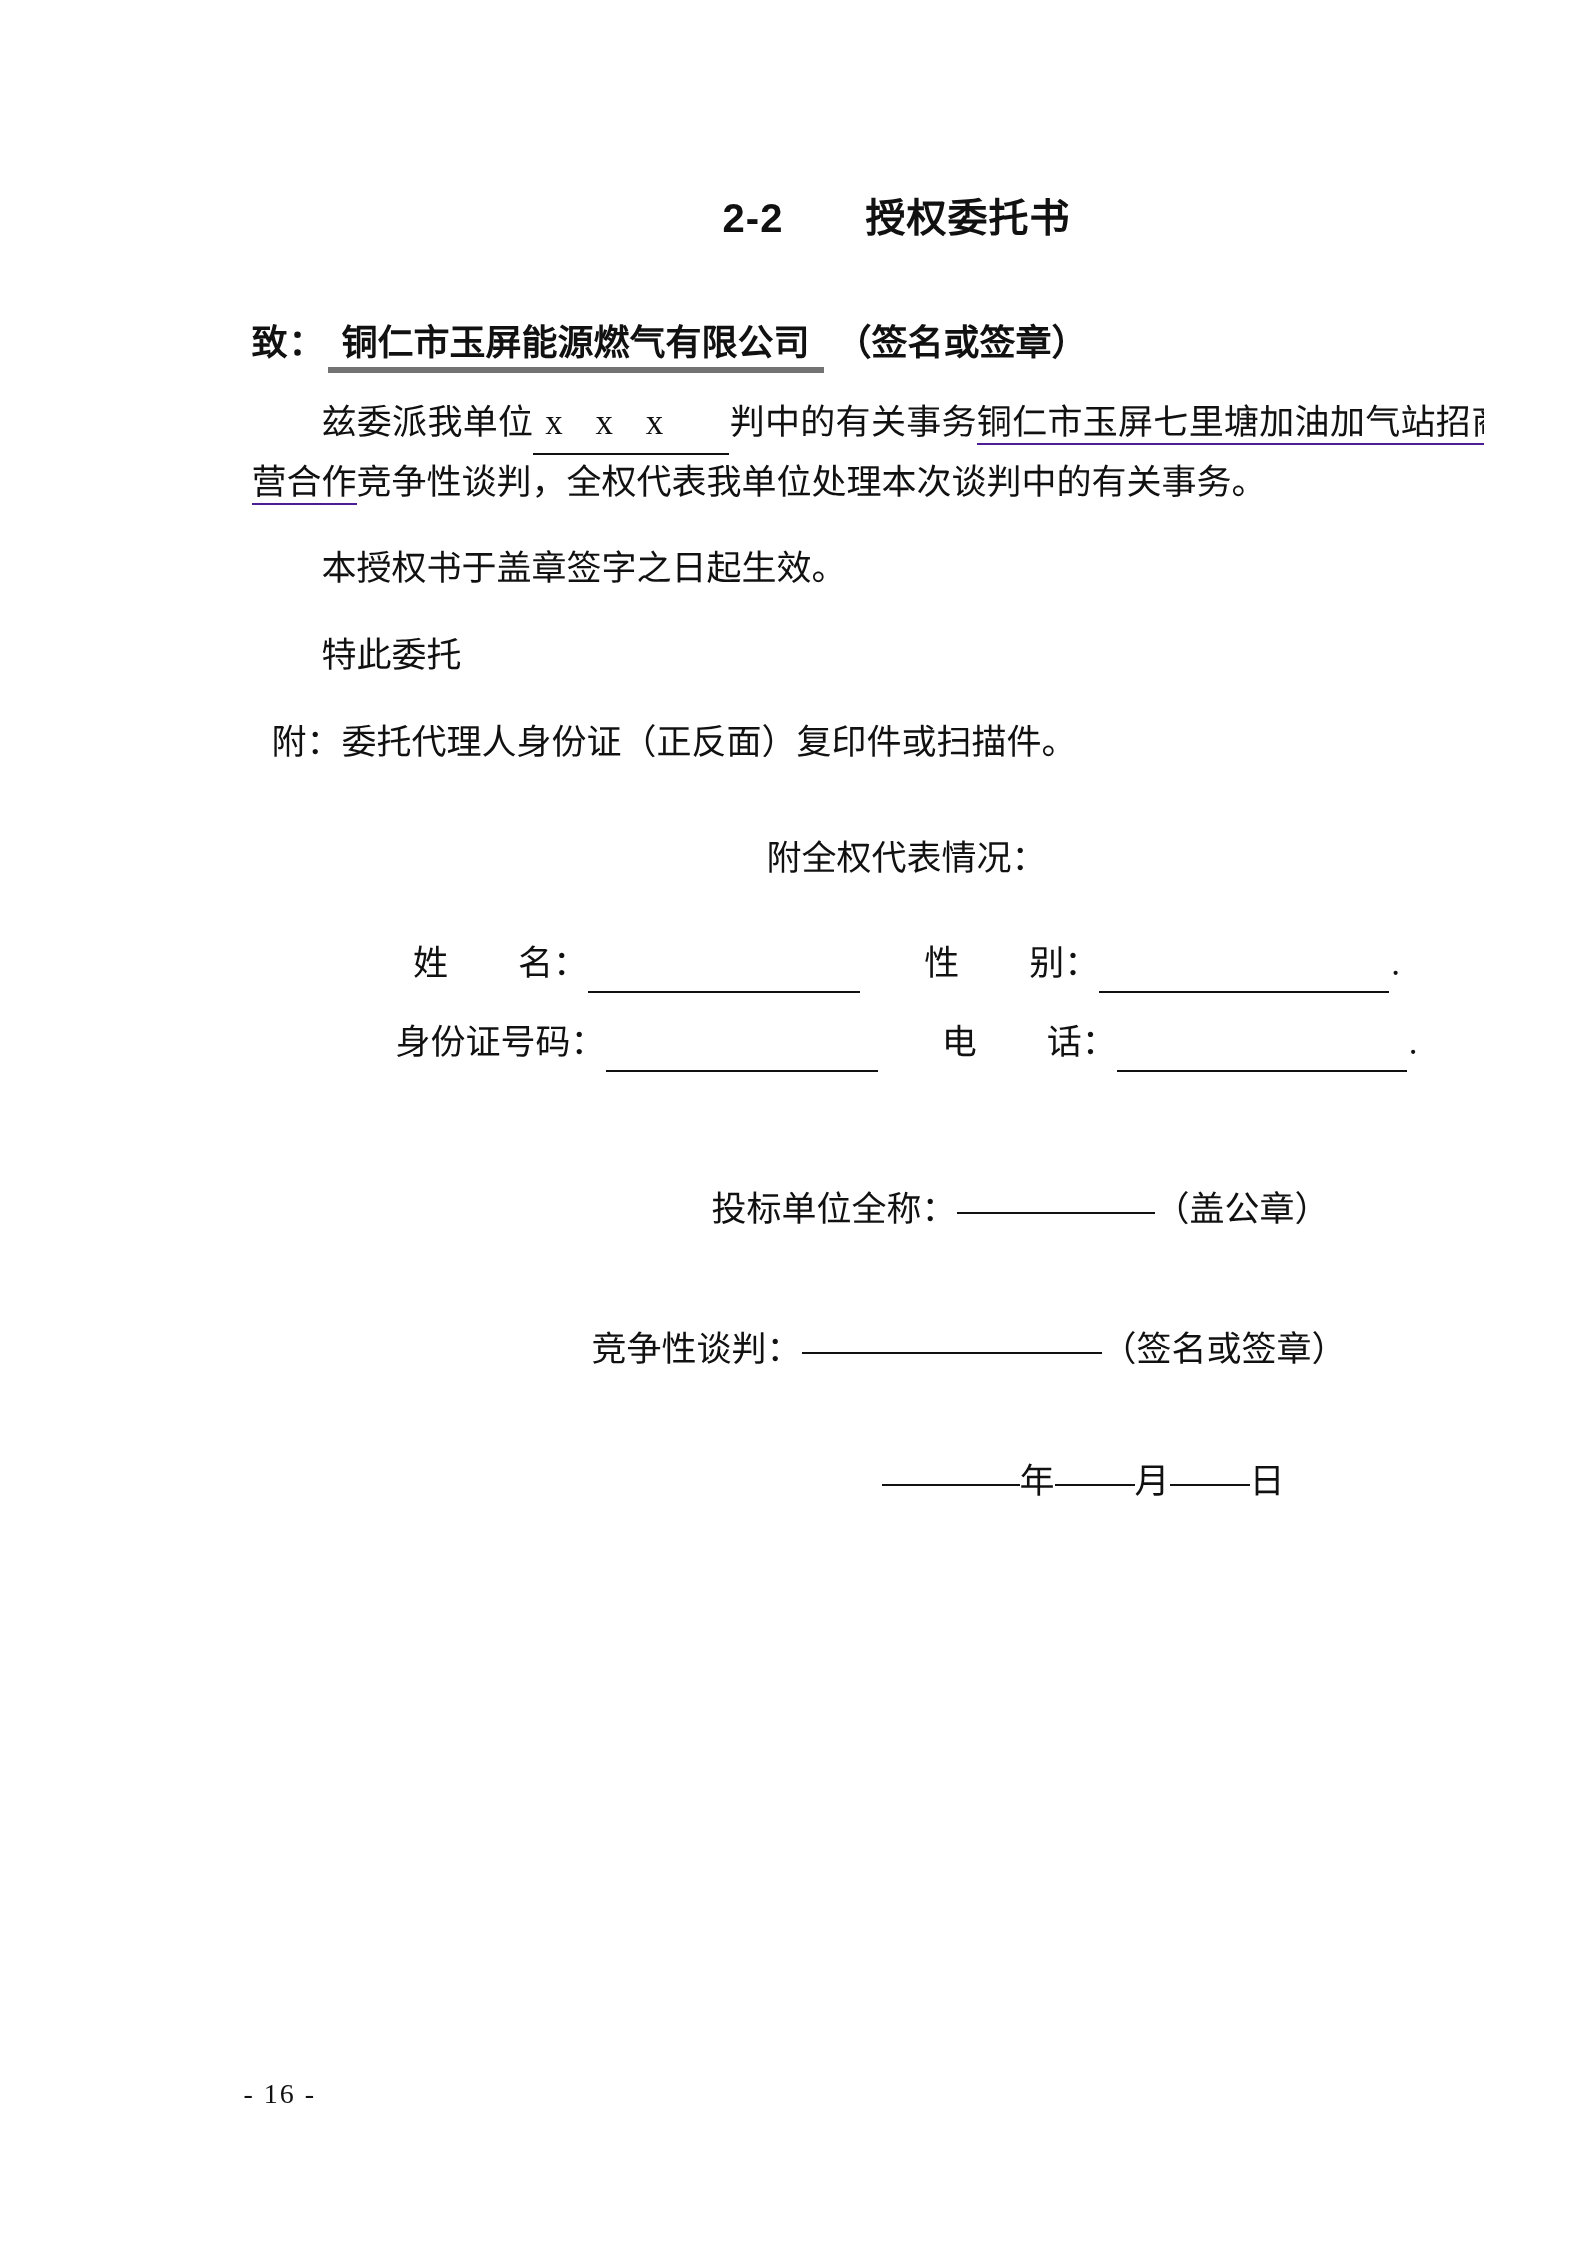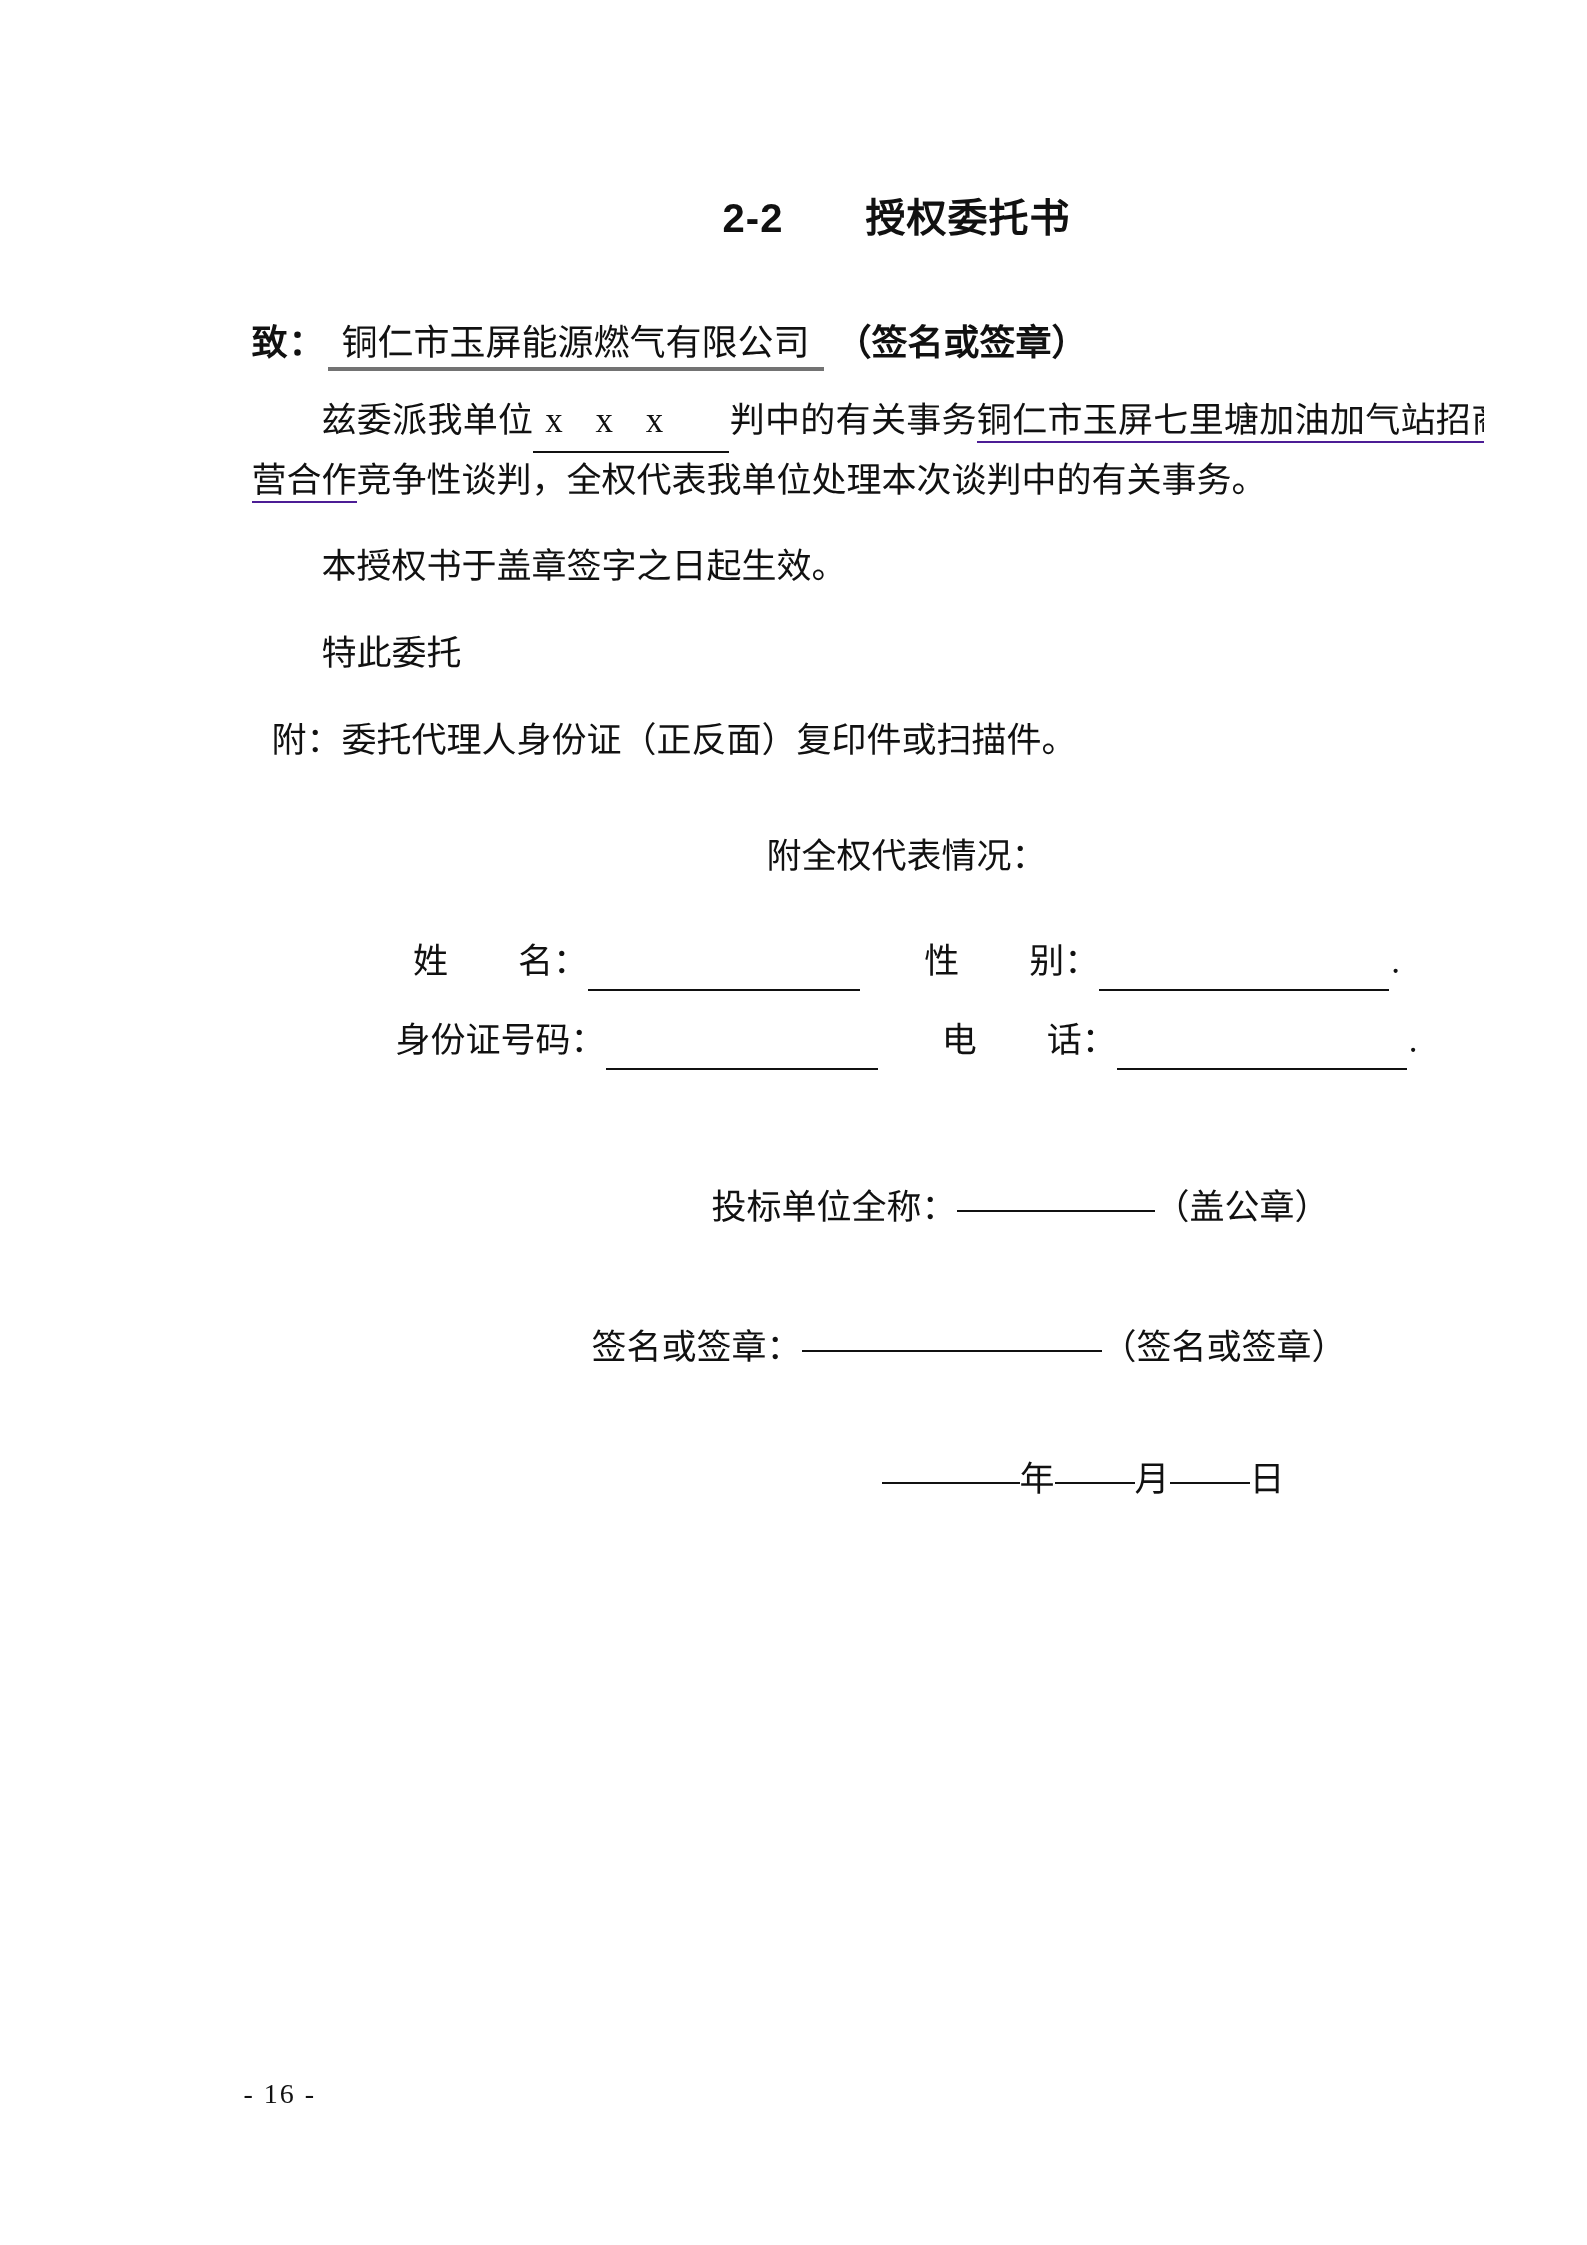--- a/index.html
+++ b/index.html
@@ -48,24 +48,24 @@
     font-weight: bold;
     line-height: 1.25;
     white-space: nowrap;
     font-family: "Liberation Sans", "DejaVu Sans", sans-serif;
   }
   .addressee .lead {
     letter-spacing: 1px;
   }
   .addressee .filled {
     display: inline-block;
-    border-bottom: 4px solid #737373;
+    border-bottom: 6px solid #737373;
     padding: 0 14px 2px 14px;
     margin: 0 2px;
-    font-weight: normal;
+    font-weight: bold;
   }
   .addressee .note {
     margin-left: 10px;
     font-weight: bold;
   }
 
   
   .body-block {
     margin-top: 22px;
     font-size: 35px;
@@ -222,21 +222,21 @@
     </div>
 
     <div class="sign-block">
       <div class="sign-row r1">
         <span class="sign-text">投标单位全称：</span>
         <span class="sign-rule w-unit"></span>
         <span class="sign-paren">（盖公章）</span>
       </div>
 
       <div class="sign-row r2">
-        <span class="sign-text">签名或签章：</span>
+        <span class="sign-text">竞争性谈判：</span>
         <span class="sign-rule w-legal"></span>
         <span class="sign-paren">（签名或签章）</span>
       </div>
 
       <div class="sign-row r3">
         <span class="sign-rule w-year"></span>
         <span class="sign-text">年</span>
         <span class="sign-rule w-month"></span>
         <span class="sign-text">月</span>
         <span class="sign-rule w-day"></span>

